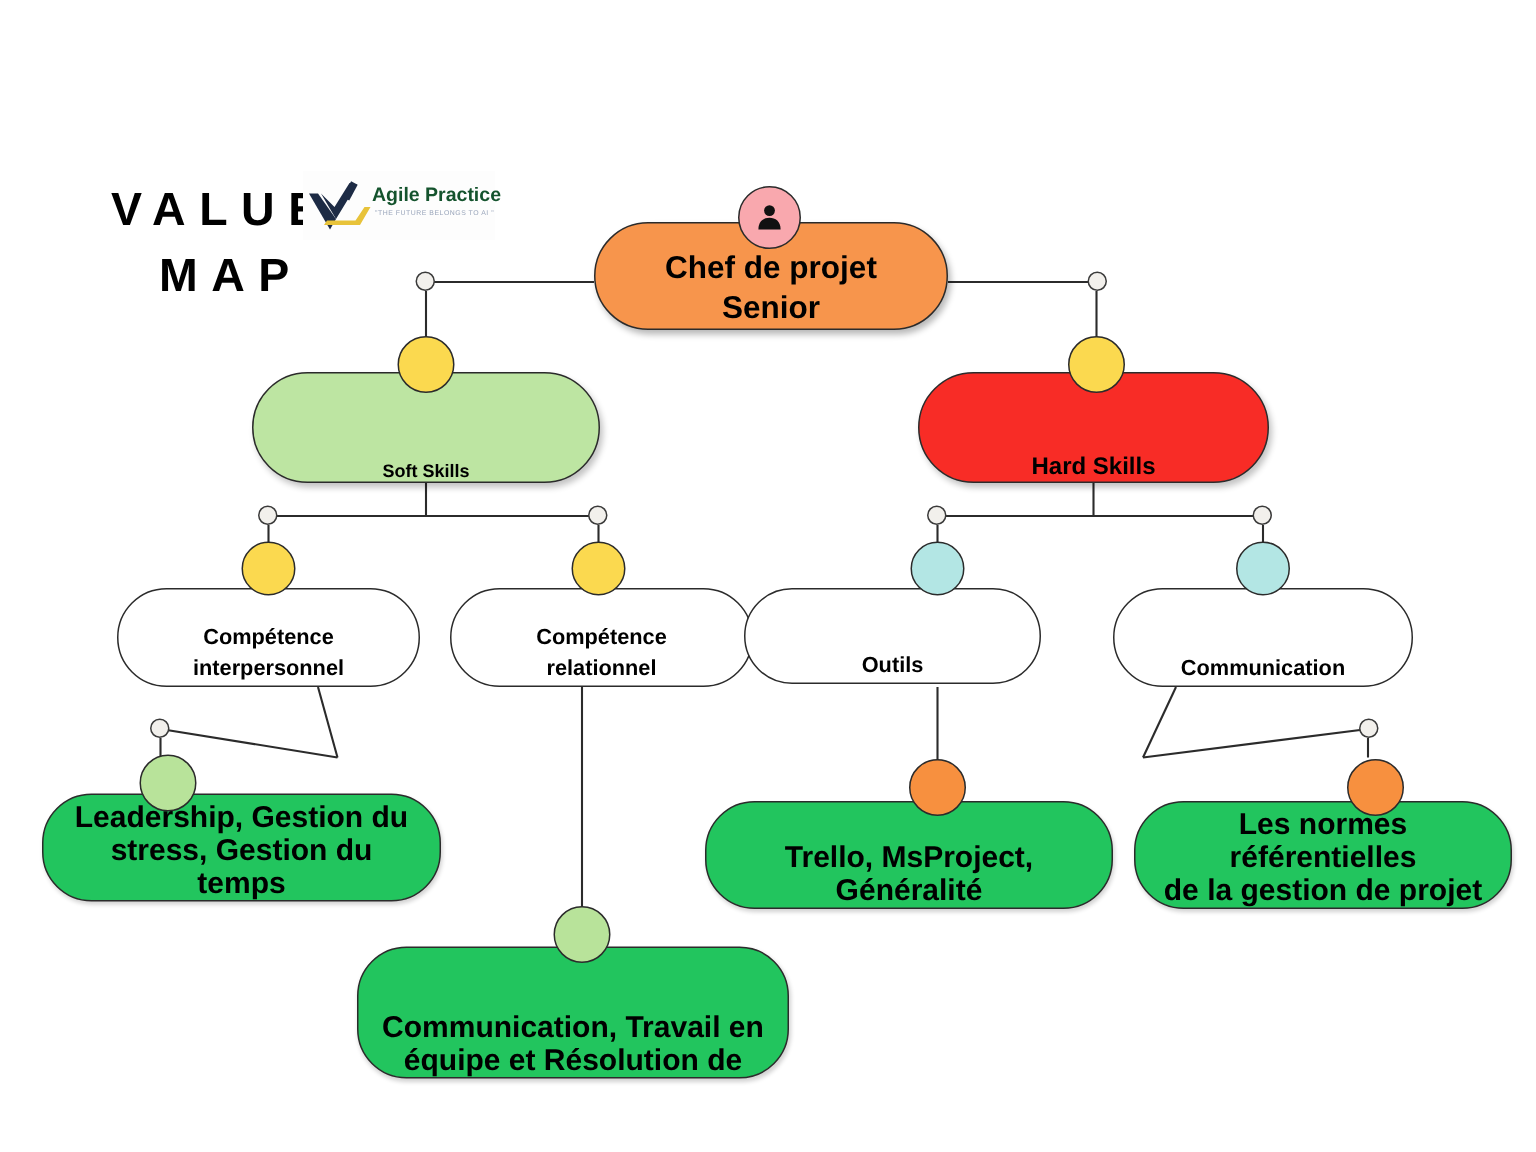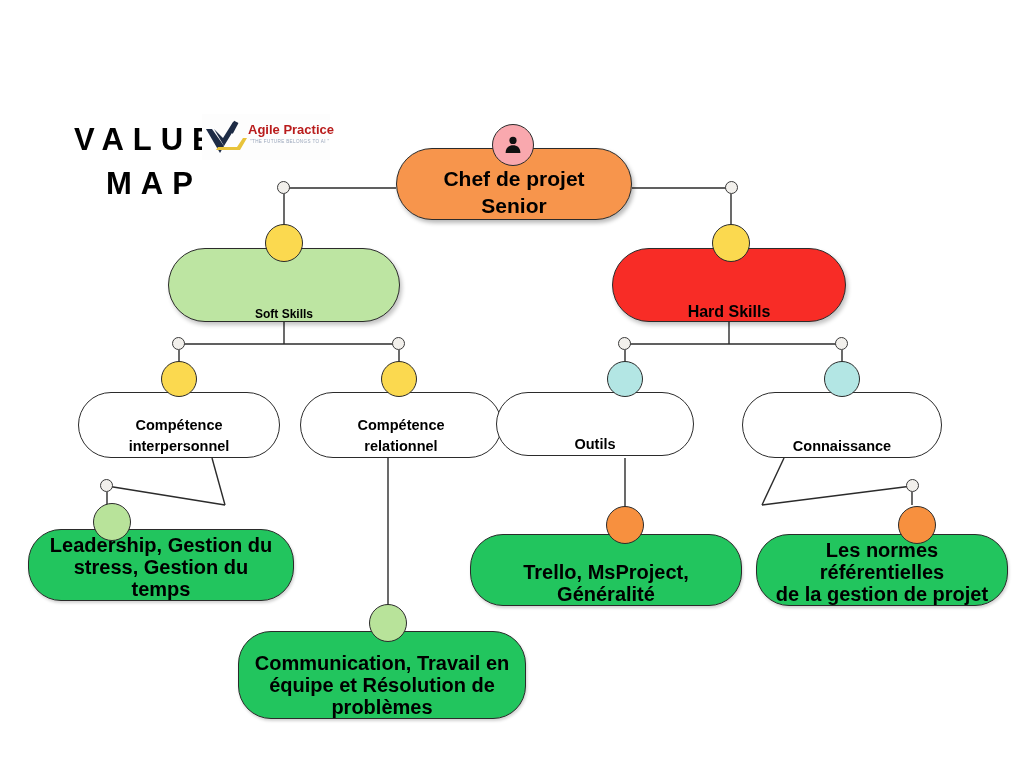--- a/index.html
+++ b/index.html
@@ -56,21 +56,21 @@
     width: 46px;
     height: 36px;
   }
   .logo-text {
     position: absolute;
     left: 46px;
     top: 8px;
     font-family: "Liberation Sans", sans-serif;
     font-weight: bold;
     font-size: 13px;
-    color: #b91c1c;
+    color: #14532d;
     white-space: nowrap;
   }
   .logo-tag {
     position: absolute;
     left: 48px;
     top: 25px;
     font-family: "Liberation Sans", sans-serif;
     font-size: 4.6px;
     letter-spacing: 0.35px;
     color: #9aa6bb;
@@ -296,35 +296,34 @@
     <div>Compétence</div>
     <div>relationnel</div>
   </div>
 </div>
 
 <div class="node node-sub node-outils">
   <div class="node-text">Outils</div>
 </div>
 
 <div class="node node-sub node-conn">
-  <div class="node-text">Connaissance</div>
+  <div class="node-text">Communication</div>
 </div>
 
 <div class="node node-leaf leaf-a">
   <div class="node-text">
     <div>Leadership, Gestion du</div>
     <div>stress, Gestion du temps</div>
   </div>
 </div>
 
 <div class="node node-leaf leaf-b">
   <div class="node-text">
     <div>Communication, Travail en</div>
     <div>équipe et Résolution de</div>
-    <div>problèmes</div>
   </div>
 </div>
 
 <div class="node node-leaf leaf-c">
   <div class="node-text">
     <div>Trello, MsProject, Généralité</div>
   </div>
 </div>
 
 <div class="node node-leaf leaf-d">

